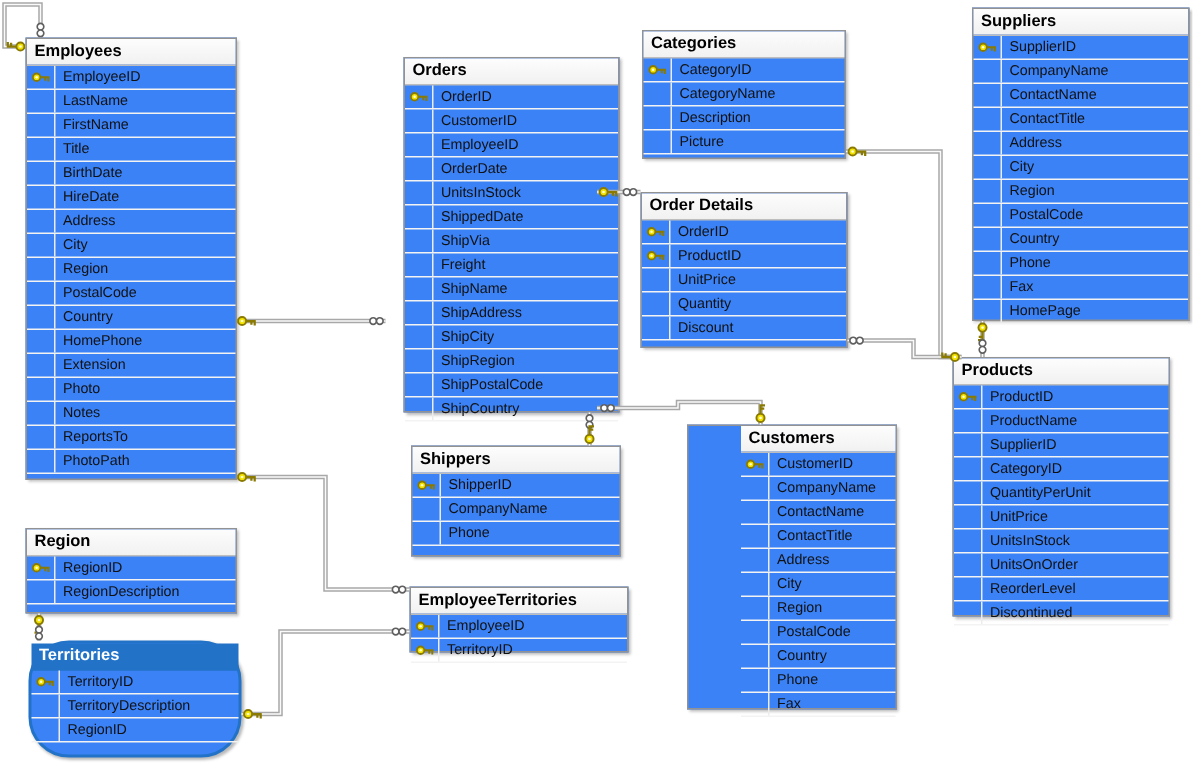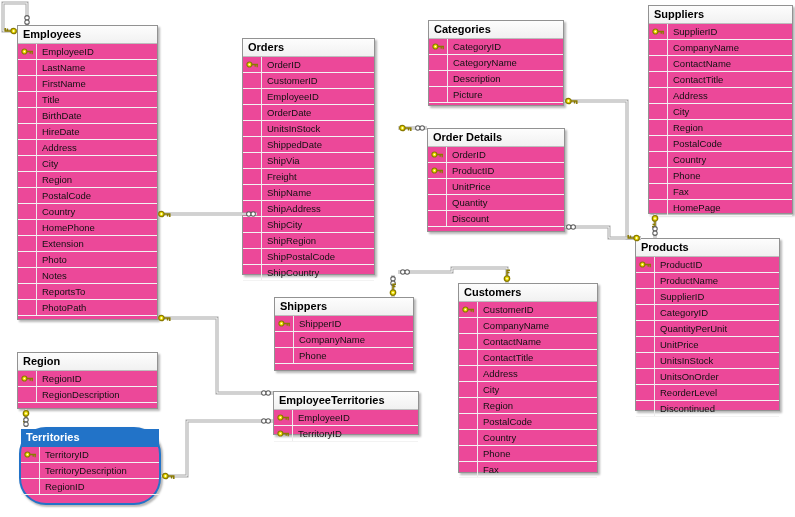--- a/index.html
+++ b/index.html
@@ -1,19 +1,19 @@
 <!DOCTYPE html>
 <html><head>
 <meta charset="utf-8">
 <style>
   html,body{margin:0;padding:0;}
   body{font-family:"Liberation Sans", sans-serif; background:#ffffff;}
   #canvas{position:relative;width:795px;height:517px;background:#ffffff;overflow:hidden;}
   #wires{position:absolute;left:0;top:0;z-index:5;pointer-events:none;}
-  .tbl{position:absolute;background:#ec4899;border:1px solid #929292;box-sizing:border-box;
+  .tbl{position:absolute;background:#3b82f6;border:1px solid #929292;box-sizing:border-box;
        box-shadow:1.5px 1.5px 2px rgba(0,0,0,0.28);z-index:2;}
   .tbl.selected{border:2px solid #2273c8;}
   .tbl-title{height:17px;line-height:17px;font-weight:bold;font-size:11px;color:#000;
        padding-left:5px;background:linear-gradient(#fdfdfd,#f1f1f1);border-bottom:1px solid #bdbdbd;
        white-space:nowrap;overflow:hidden;}
   .selected .tbl-title{background:#2273c8;color:#ffffff;border-bottom-color:#2273c8;}
   .tbl-body{position:relative;}
   .row{height:15px;display:flex;align-items:center;font-size:9.5px;color:#111;
        border-bottom:1px solid #f3f3f3;}
   .cell-icon{width:18px;align-self:stretch;border-right:1px solid #ececec;flex:none;
@@ -96,21 +96,21 @@
         <div class="row">
           <span class="cell-icon"></span>
           <span class="cell-name">ReportsTo</span>
         </div>
         <div class="row">
           <span class="cell-icon"></span>
           <span class="cell-name">PhotoPath</span>
         </div>
       </div>
     </div>
-    <div class="tbl" style="left: 242px; top: 38px; width: 133px; height: 237px;">
+    <div class="tbl" style="left: 269px; top: 38px; width: 144px; height: 237px;">
       <div class="tbl-title">Orders</div>
       <div class="tbl-body">
         <div class="row">
           <span class="cell-icon">
             <svg width="13" height="9" viewBox="0 0 13 9">
      <circle cx="3.4" cy="4.5" r="2.5" fill="#f2e200" stroke="#8a7a00" stroke-width="1.2"></circle>
      <path d="M5.8 4.5 H12 M9.2 4.5 V6.8 M11.2 4.5 V7.3" stroke="#8a7a00" stroke-width="1.3" fill="none"></path>
      <circle cx="3.4" cy="4.5" r="0.8" fill="#fffde0"></circle>
    </svg>
           </span>
@@ -360,21 +360,21 @@
         <div class="row">
           <span class="cell-icon"></span>
           <span class="cell-name">CompanyName</span>
         </div>
         <div class="row">
           <span class="cell-icon"></span>
           <span class="cell-name">Phone</span>
         </div>
       </div>
     </div>
-    <div class="tbl" style="left: 458px; top: 283px; width: 140px; height: 190px;">
+    <div class="tbl" style="left: 458px; top: 283px; width: 140px; height: 190px; padding-left: 35px;">
       <div class="tbl-title">Customers</div>
       <div class="tbl-body">
         <div class="row">
           <span class="cell-icon">
             <svg width="13" height="9" viewBox="0 0 13 9">
      <circle cx="3.4" cy="4.5" r="2.5" fill="#f2e200" stroke="#8a7a00" stroke-width="1.2"></circle>
      <path d="M5.8 4.5 H12 M9.2 4.5 V6.8 M11.2 4.5 V7.3" stroke="#8a7a00" stroke-width="1.3" fill="none"></path>
      <circle cx="3.4" cy="4.5" r="0.8" fill="#fffde0"></circle>
    </svg>
           </span>

